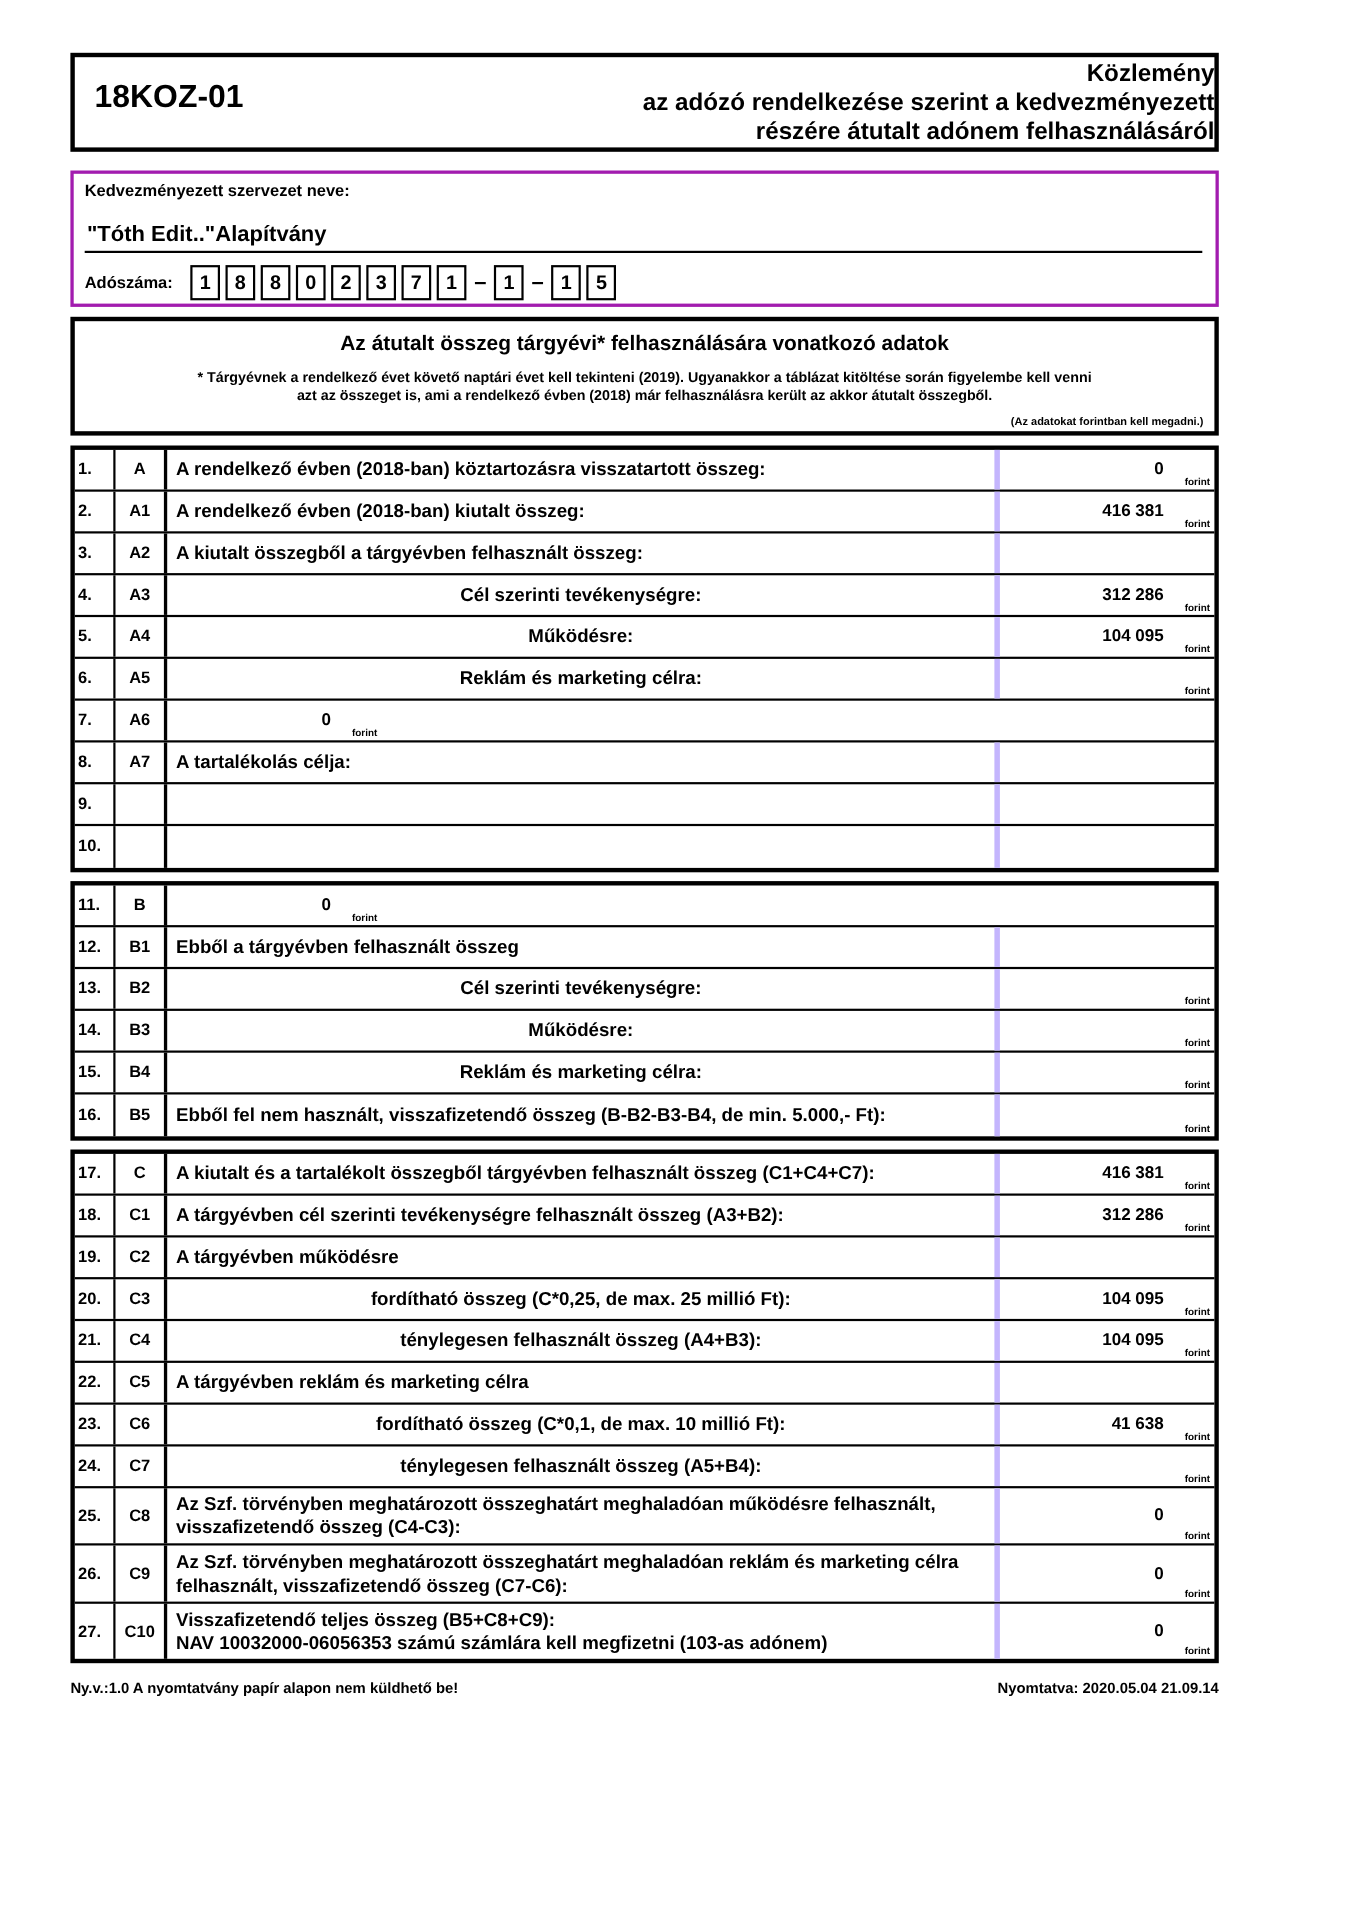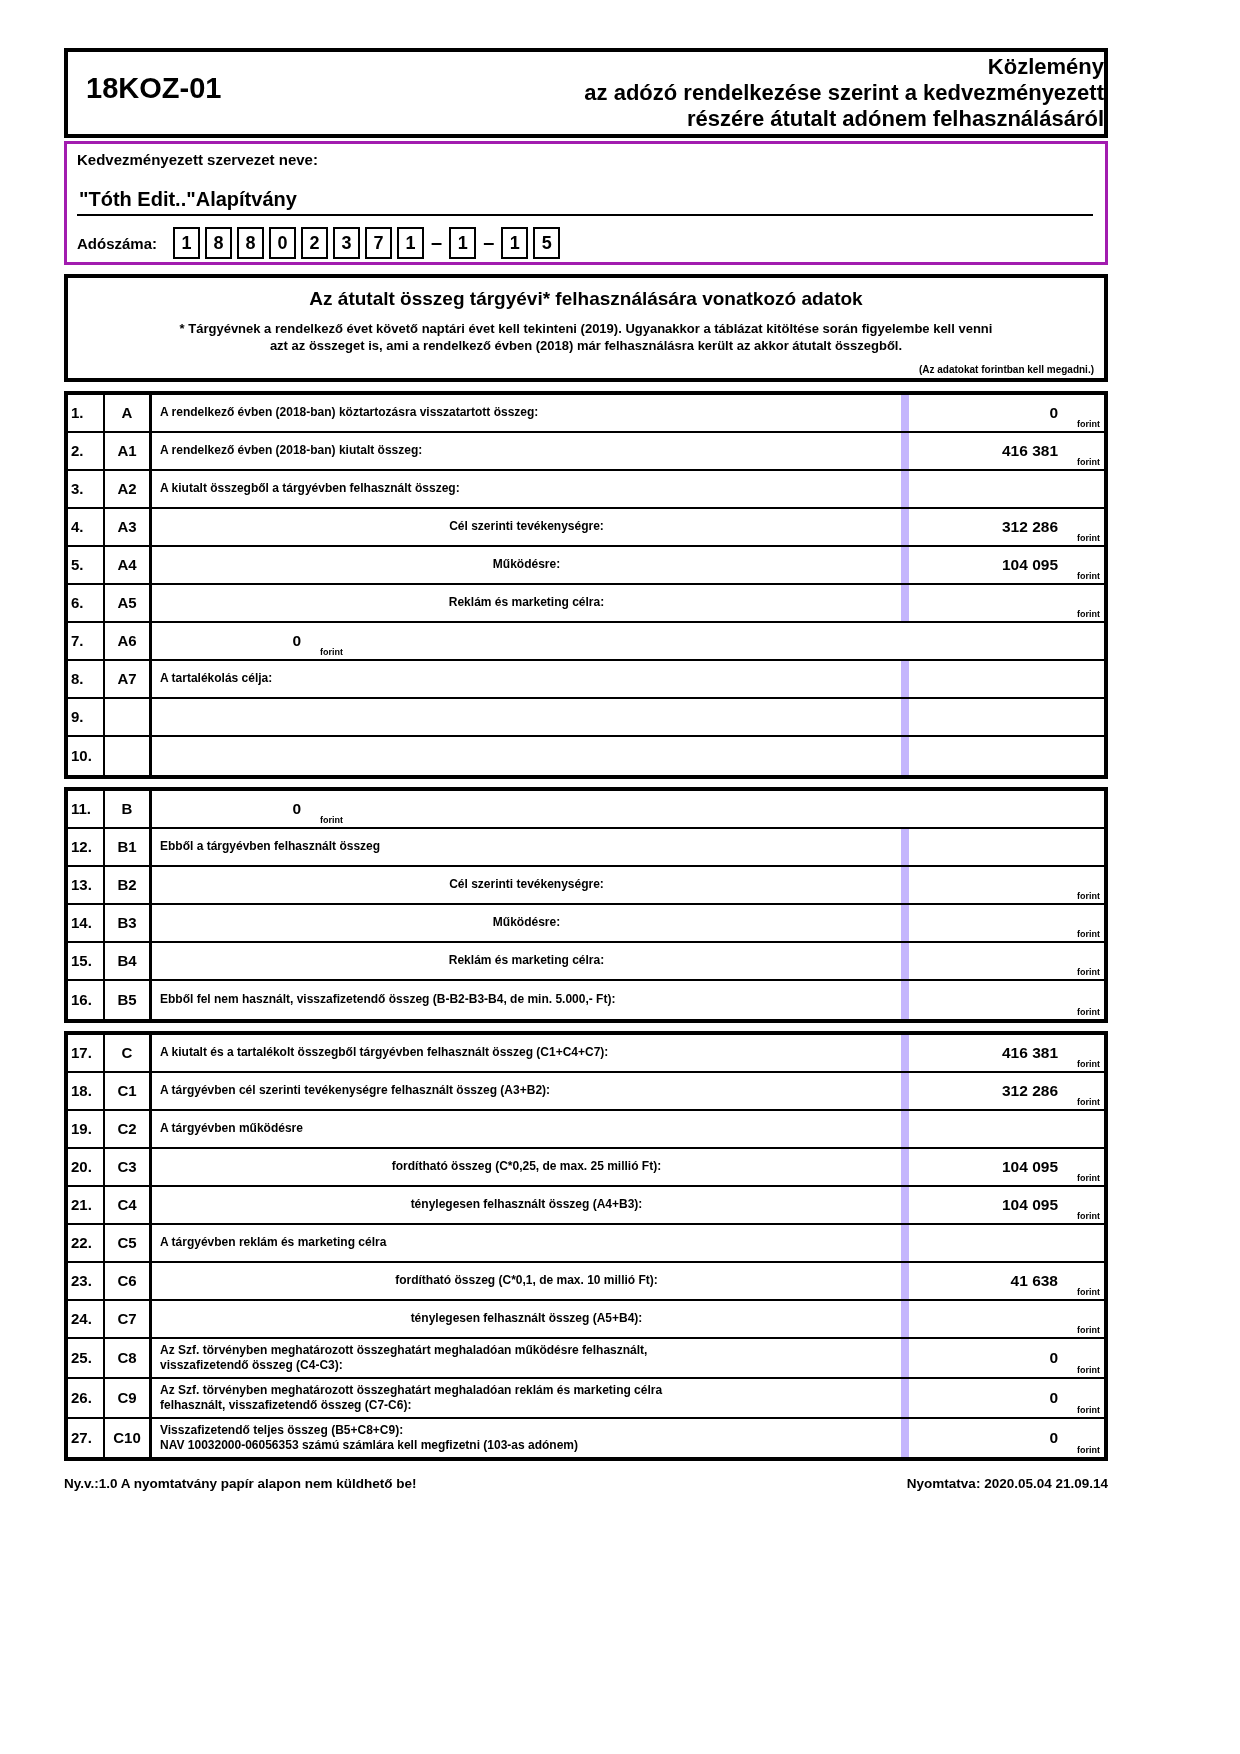--- a/index.html
+++ b/index.html
@@ -5,21 +5,21 @@
   *{box-sizing:border-box;margin:0;padding:0}
   html,body{background:#fff}
   body{
     width:1240px;height:1754px;position:relative;overflow:hidden;
     color:#000;font-family:"Liberation Sans",sans-serif;font-weight:bold;
   }
   .page{position:absolute;left:64px;top:48px;width:1044px}
 
   
   .header-box{border:4px solid #000;height:90px;position:relative;
-    display:flex;align-items:center;margin-bottom:3px}
+    display:flex;align-items:center;margin-bottom:17px}
   .form-id{position:absolute;left:18px;top:20px;font-size:29px}
   .header-title{width:100%;text-align:right;font-size:22px;line-height:1.18}
 
   
   .name-box{border:3px solid #a21caf;margin-bottom:9px;padding:7px 10px 3px 10px}
   .name-label{font-size:15px}
   .org-name{font-size:20px;margin-top:20px;padding:0 2px 3px 2px;
     border-bottom:2px solid #000;margin-right:2px}
   .tax-row{display:flex;align-items:center;margin-top:11px}
   .tax-label{font-size:15px;margin-right:16px}
@@ -34,22 +34,22 @@
   .unit-note{text-align:right;font-size:10px;margin-top:9px;padding-right:2px}
 
   
   .tgroup{border:4px solid #000;margin-bottom:8px}
   .trow{display:flex;min-height:38px;border-bottom:2px solid #000;align-items:stretch}
   .trow:last-child{border-bottom:none}
   .cnum{width:37px;border-right:2px solid #000;font-size:15px;
     display:flex;align-items:center;padding-left:3px;flex-shrink:0}
   .ccode{width:47px;border-right:3px solid #000;font-size:15px;
     display:flex;align-items:center;justify-content:center;flex-shrink:0}
-  .cdesc{flex:1;font-size:12px;display:flex;align-items:center;
-    padding:4px 8px;border-right:8px solid #c4b5fd;white-space:pre-line;line-height:1.25}
+  .cdesc{flex:1;font-size:17px;display:flex;align-items:center;
+    padding:4px 8px;border-right:5px solid #c4b5fd;white-space:pre-line;line-height:1.25}
   .cdesc.center{justify-content:center;text-align:center}
   .italic{}
   .cval{width:195px;position:relative;display:flex;align-items:center;
     justify-content:flex-end;flex-shrink:0}
   .vnum{font-size:15.5px;padding-right:46px}
   .funit{position:absolute;right:4px;bottom:2px;font-size:9px}
 
   
   .footer{display:flex;justify-content:space-between;font-size:13.5px;margin-top:15px}
 </style>

